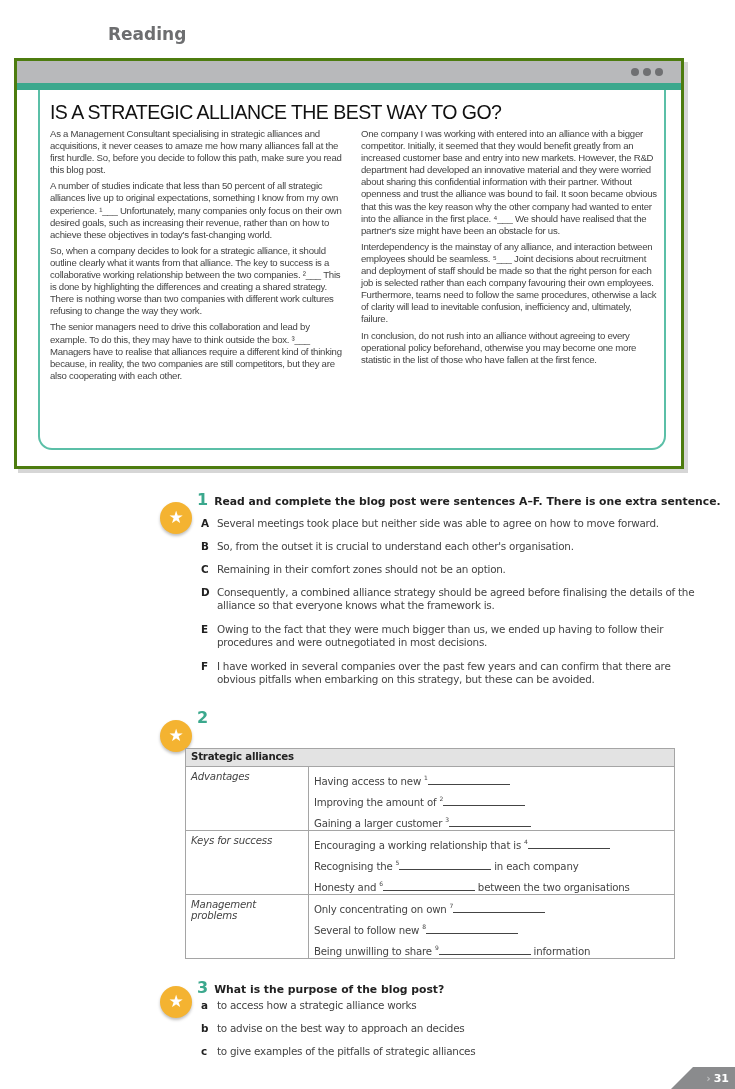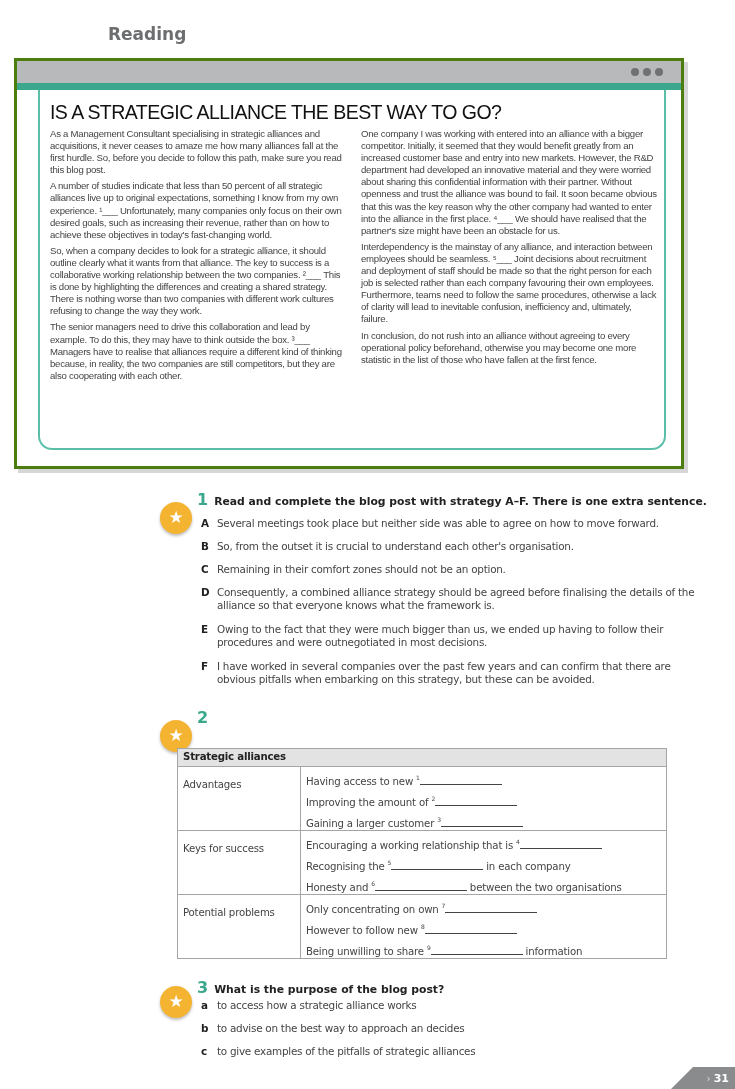--- a/index.html
+++ b/index.html
@@ -52,28 +52,28 @@
   }
   .ex-num { color: #3ba88d; font-size: 16px; font-weight: bold; }
   .opt {
     position: absolute; left: 41px; display: flex; gap: 8px;
     font-family: "DejaVu Sans", sans-serif; font-size: 10.4px; line-height: 13px; color: #444; letter-spacing: -0.25px;
   }
   .opt .letter { font-weight: bold; color: #222; width: 8px; flex: none; }
   .opt .text { width: 480px; }
 
   table.notes {
-    position: absolute; left: 17px; top: 40px; width: 490px; border-collapse: collapse;
+    position: absolute; left: 25px; top: 40px; width: 490px; border-collapse: collapse;
     font-family: "DejaVu Sans", sans-serif; font-size: 10.2px; color: #444; letter-spacing: -0.2px; border-radius: 30px;
   }
   table.notes td, table.notes th { border: 1px solid #a5a5a5; vertical-align: top; }
   table.notes th {
     background: #e3e3e3; text-align: left; font-weight: bold; color: #222; padding: 2px 5px; height: 18px;
   }
-  td.cat { width: 123px; padding: 12px 5px; }
+  td.cat { width: 123px; padding: 4px 5px; font-style: italic; }
   td.items { padding: 0 5px; }
   .line-item { height: 21px; line-height: 21px; white-space: nowrap; }
   .blank { display: inline-block; border-bottom: 1px solid #444; height: 10px; vertical-align: baseline; }
   sup { font-size: 6px; vertical-align: 5px; }
 
   .page-tab {
     position: absolute; right: 0; top: 1067px; width: 64px; height: 22px;
     background: #8a8b8d; clip-path: polygon(22px 0, 100% 0, 100% 100%, 0 100%);
     color: #fff; font-family: "DejaVu Sans", sans-serif; font-size: 11px; font-weight: bold;
     display: flex; align-items: center; justify-content: flex-end; padding-right: 6px; gap: 3px;
@@ -109,21 +109,21 @@
         <p>In conclusion, do not rush into an alliance without agreeing to every operational policy beforehand, otherwise you may become one more statistic in the list of those who have fallen at the first fence.</p>
       </div>
     </div>
   </div>
 </div>
 
 <div class="exercise" style="top:490px;">
   <div class="star-badge" style="top:12px;">★</div>
   <div class="ex-head" style="top:0;">
     <span class="ex-num">1</span>
-    <span>Read and complete the blog post with strategy A–F. There is one extra sentence.</span>
+    <span>Read and complete the blog post were sentences A–F. There is one extra sentence.</span>
   </div>
   <div class="opt" style="top:27px;">
     <span class="letter">A</span>
     <span class="text">Several meetings took place but neither side was able to agree on how to move forward.</span>
   </div>
   <div class="opt" style="top:50px;">
     <span class="letter">B</span>
     <span class="text">So, from the outset it is crucial to understand each other's organisation.</span>
   </div>
   <div class="opt" style="top:73px;">
@@ -164,24 +164,24 @@
     </tr>
     <tr>
       <td class="cat">Keys for success</td>
       <td class="items">
         <div class="line-item"><span>Encouraging a working relationship that is </span><sup>4</sup><span class="blank" style="width:82px"></span></div>
         <div class="line-item"><span>Recognising the </span><sup>5</sup><span class="blank" style="width:92px"></span><span> in each company</span></div>
         <div class="line-item"><span>Honesty and </span><sup>6</sup><span class="blank" style="width:92px"></span><span> between the two organisations</span></div>
       </td>
     </tr>
     <tr>
-      <td class="cat">Potential problems</td>
+      <td class="cat">Management problems</td>
       <td class="items">
         <div class="line-item"><span>Only concentrating on own </span><sup>7</sup><span class="blank" style="width:92px"></span></div>
-        <div class="line-item"><span>However to follow new </span><sup>8</sup><span class="blank" style="width:92px"></span></div>
+        <div class="line-item"><span>Several to follow new </span><sup>8</sup><span class="blank" style="width:92px"></span></div>
         <div class="line-item"><span>Being unwilling to share </span><sup>9</sup><span class="blank" style="width:92px"></span><span> information</span></div>
       </td>
     </tr>
   </tbody>
     </table>
 </div>
 
 <div class="exercise" style="top:978px;">
   <div class="star-badge" style="top:8px;">★</div>
   <div class="ex-head" style="top:0;">

